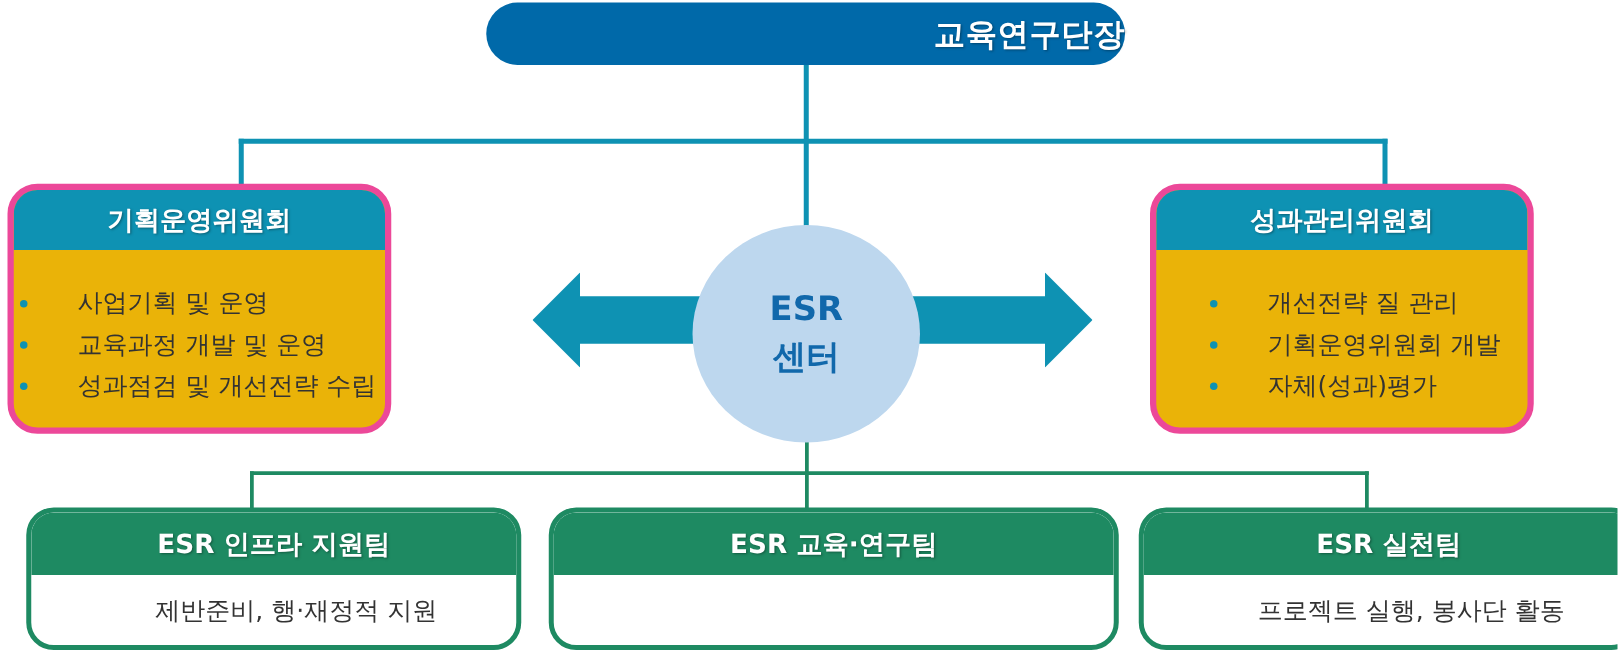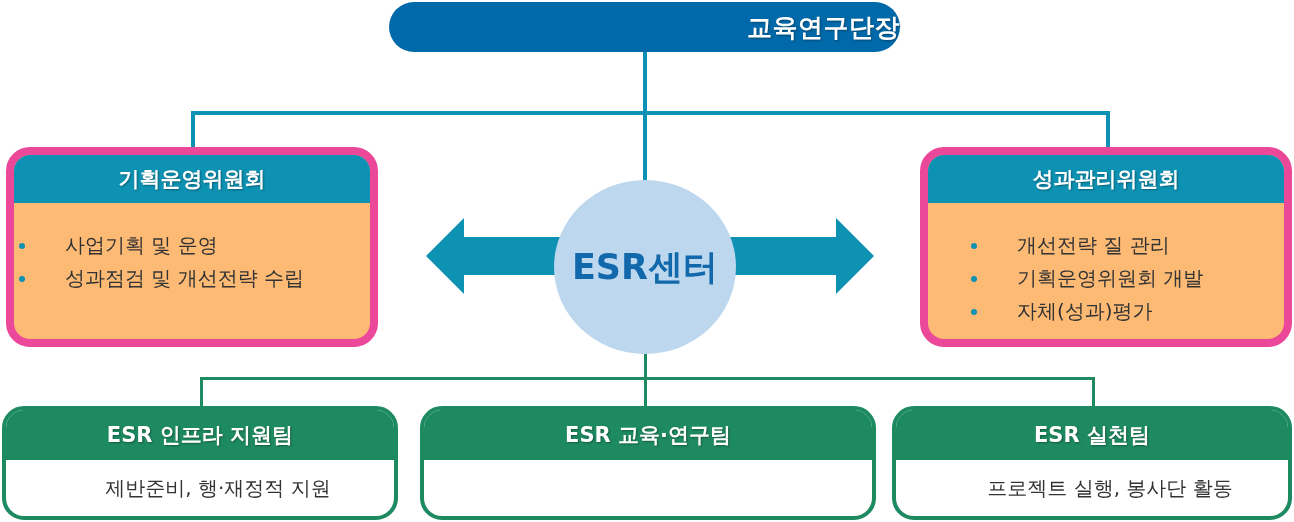--- a/index.html
+++ b/index.html
@@ -10,42 +10,42 @@
   .line-teal { background: #0e92b3; position: absolute; }
   .line-green { background: #1e8a62; position: absolute; }
 
   
   #director { left: 389px; top: 2px; width: 511px; height: 50px; border-radius: 25px;
     background: #0069a9; color: #fff; display: flex; align-items: center; justify-content: flex-end;
     font-weight: bold; font-size: 25px; letter-spacing: 0.5px;
     text-shadow: 1px 1px 2px rgba(0,0,0,0.35); }
 
   
-  .committee { position: absolute; width: 372px; height: 200px; border: 8px solid #ec4899;
-    border-radius: 24px; background: #fdba74; overflow: hidden; box-sizing: border-box; }
+  .committee { position: absolute; width: 307px; height: 200px; border: 5px solid #ec4899;
+    border-radius: 24px; background: #eab308; overflow: hidden; box-sizing: border-box; }
   .committee .head { height: 48px; background: #0e92b3; color: #fff; font-weight: bold;
     font-size: 21px; display: flex; align-items: center; justify-content: center;
     text-shadow: 1px 1px 2px rgba(0,0,0,0.35); }
   .committee ul { list-style: none; margin: 0; padding: 0; position: absolute; top: 74px; left: 0; right: 0; }
   .committee li { display: flex; align-items: center; height: 33px; font-size: 20px; color: #333; }
   .committee li .dot { width: 6px; height: 6px; border-radius: 50%; background: #0e92b3; margin-right: 40px; }
   #committee-left { left: 6px; top: 147px; }
   #committee-left li { padding-left: 5px; }
   #committee-right { left: 920px; top: 147px; }
   #committee-right li { padding-left: 43px; }
 
   
   #center { left: 554px; top: 180px; width: 182px; height: 174px; border-radius: 50%;
-    background: #bdd7ee; color: #1168ab; font-weight: bold; font-size: 35px;
-    display: flex; flex-direction: row; align-items: center; justify-content: center; line-height: 38px; }
+    background: #bdd7ee; color: #1168ab; font-weight: bold; font-size: 27px;
+    display: flex; flex-direction: column; align-items: center; justify-content: center; line-height: 38px; }
   svg.arrow { position: absolute; }
 
   
   .team { position: absolute; height: 114px; border: 4px solid #1e8a62; border-radius: 22px;
-    background: #fff; overflow: hidden; box-sizing: border-box; top: 406px; }
+    background: #fff; overflow: hidden; box-sizing: border-box; top: 406px; margin-left: 19px; }
   .team .head { height: 50px; background: #1e8a62; color: #fff; font-weight: bold; font-size: 21px;
     display: flex; align-items: center; justify-content: center; text-shadow: 1px 1px 2px rgba(0,0,0,0.35); }
   .team .desc { height: 56px; display: flex; align-items: center; justify-content: center;
     font-size: 20px; color: #333; padding-left: 36px; }
   #team-infra { left: 2px; width: 396px; }
   #team-edu { left: 420px; width: 456px; }
   #team-practice { left: 892px; width: 400px; }
 </style>
 </head>
 <body>
@@ -63,20 +63,24 @@
 <div id="director" class="abs">
   <span>교육연구단장</span>
 </div>
 
 <div id="committee-left" class="committee">
   <div class="head">기획운영위원회</div>
   <ul>
     <li>
         <span class="dot"></span>
         <span>사업기획 및 운영</span>
+      </li>
+    <li>
+        <span class="dot"></span>
+        <span>교육과정 개발 및 운영</span>
       </li>
     <li>
         <span class="dot"></span>
         <span>성과점검 및 개선전략 수립</span>
       </li>
   </ul>
 </div>
 
 <div id="committee-right" class="committee">
   <div class="head">성과관리위원회</div>

